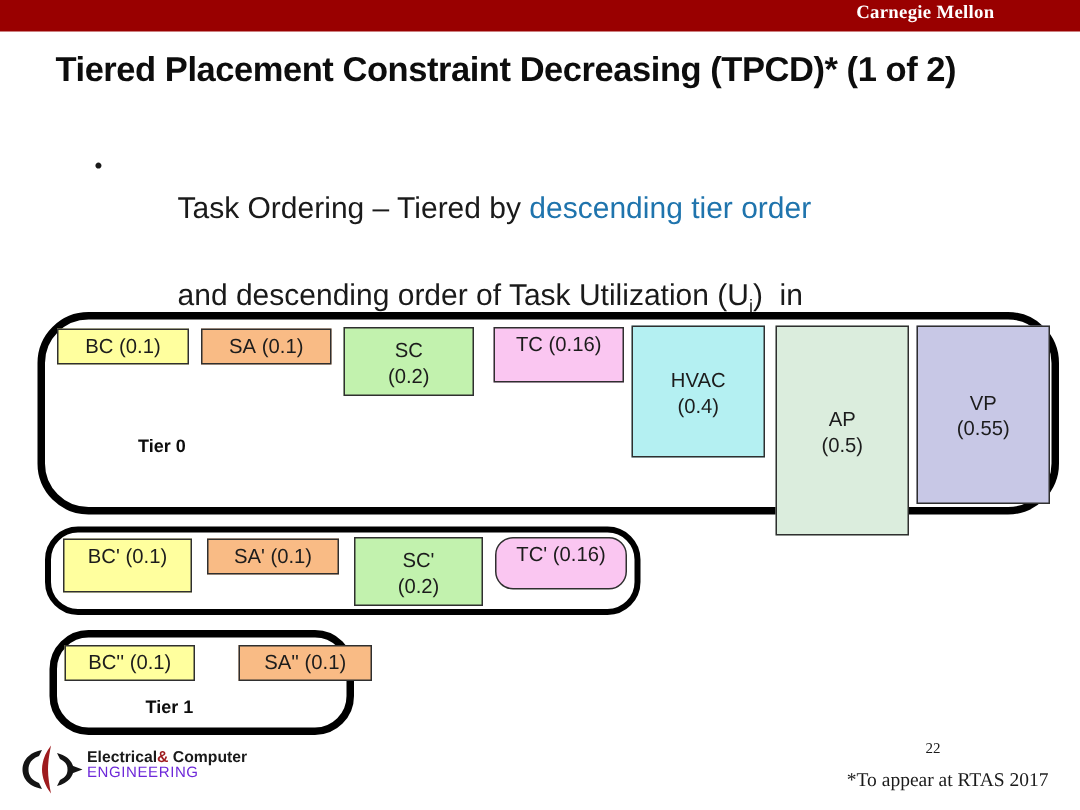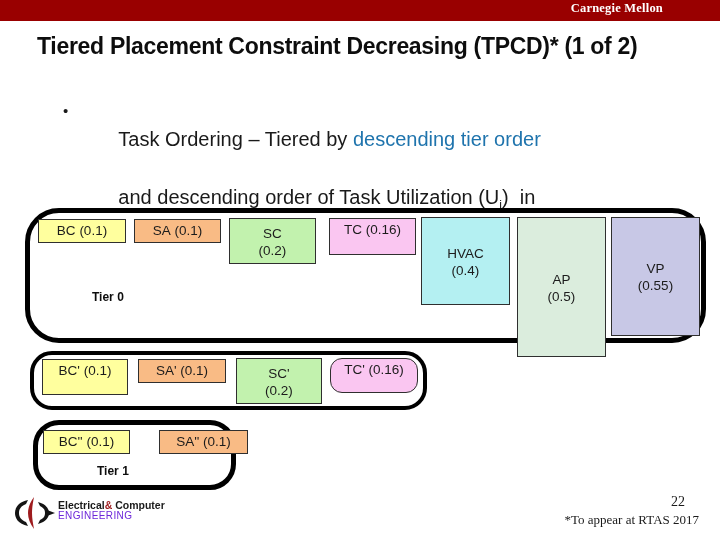--- a/index.html
+++ b/index.html
@@ -72,22 +72,22 @@
 
   
   #ece-logo { position: absolute; left: 12px; top: 496px; display: flex; align-items: flex-start; }
   #ece-mark { width: 44px; height: 34px; }
   #ece-text { margin-left: 2px; margin-top: 3px; }
   #ece-line1 { font-size: 10.5px; font-weight: bold; color: #1a1a1a; letter-spacing: 0; }
   #ece-line1 .amp { font-weight: bold; }
   #ece-line2 { font-size: 10px; color: #6d28d9; letter-spacing: 0.4px; margin-top: -1px; }
 
   #page-number {
-    position: absolute; left: 668px; top: 494px; width: 20px; text-align: center;
-    font-family: "Liberation Serif", serif; font-size: 14px; color: #1a1a1a;
+    position: absolute; left: 612px; top: 494px; width: 20px; text-align: center;
+    font-family: "Liberation Serif", serif; font-size: 10px; color: #1a1a1a;
   }
   #footnote {
     position: absolute; right: 21px; top: 512px;
     font-family: "Liberation Serif", serif; font-size: 13px; color: #1a1a1a;
     white-space: nowrap;
   }
 </style>
 </head>
 <body>
 

